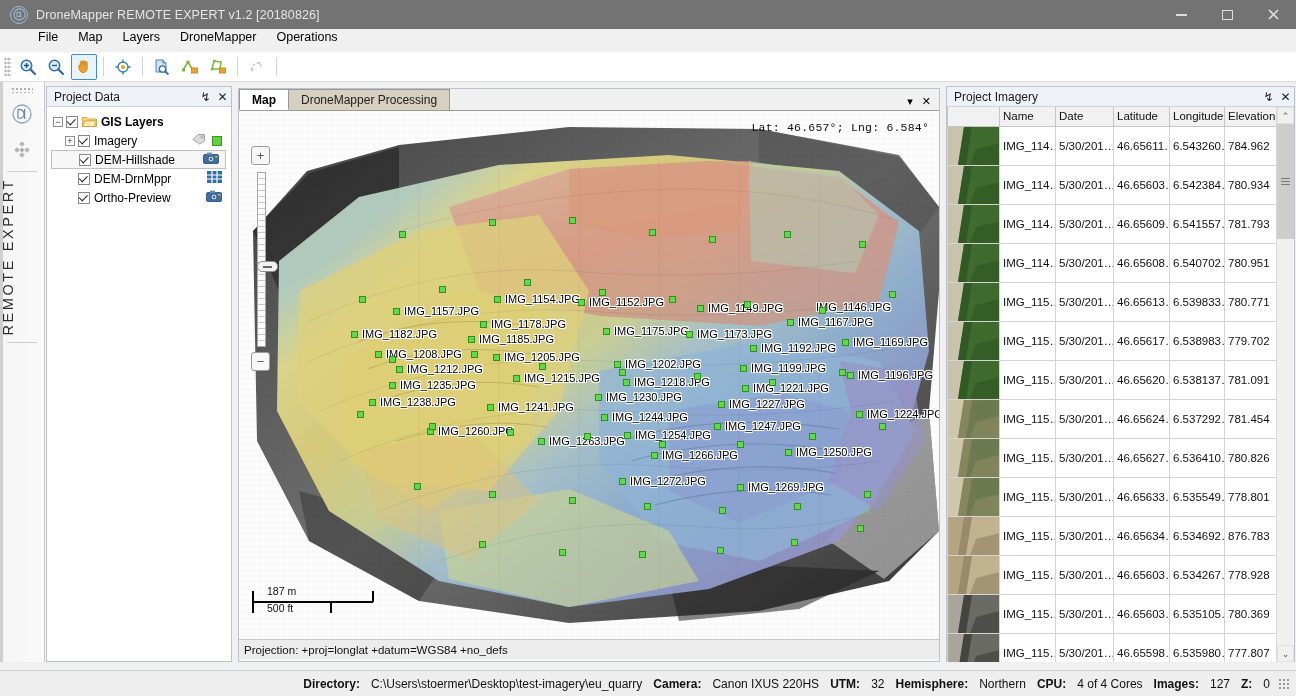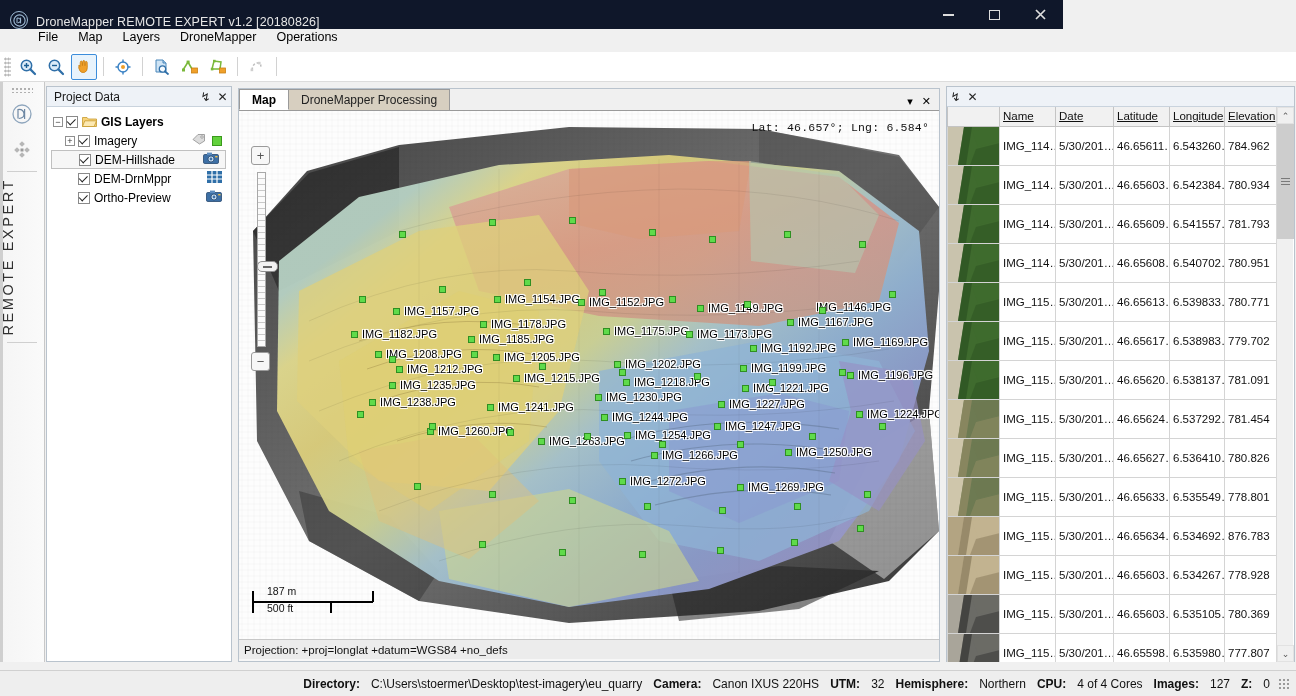--- a/index.html
+++ b/index.html
@@ -7,23 +7,23 @@
   body {
     width:1296px; height:696px; overflow:hidden;
     font-family:"Liberation Sans", sans-serif;
     font-size:12px; color:#000; background:#f0f0f0;
     -webkit-font-smoothing: antialiased;
   }
   #app { position:relative; width:1296px; height:696px; background:#f0f0f0; }
 
   
   .titlebar {
-    position:absolute; left:0; top:0; width:1063px; height:29px;
-    background:#0f172a; color:#e8e8e8;
-    display:flex; align-items:flex-end;
+    position:absolute; left:0; top:0; width:1296px; height:29px;
+    background:#737373; color:#e8e8e8;
+    display:flex; align-items:center;
   }
   .titlebar .app-icon {
     width:18px; height:18px; margin-left:10px; margin-right:8px;
     border-radius:50%; border:1.5px solid #9fbcd6;
     display:flex; align-items:center; justify-content:center;
     font-size:10px; color:#9fbcd6; font-style:italic;
   }
   .titlebar .title { font-size:12.5px; letter-spacing:.1px; color:#e6e6e6; }
   .win-btns { position:absolute; right:0; top:0; height:29px; display:flex; }
   .win-btn {
@@ -175,21 +175,21 @@
 
   
   .proj-img {
     position:absolute; left:946px; top:86px; width:349px; height:576px;
     background:#fff; border:1px solid #b9c3cd;
   }
   .tbl { width:100%; border-collapse:collapse; table-layout:fixed; }
   .tbl th {
     background:#f1f1f1; border:1px solid #c4c4c4; border-top:none;
     font-weight:normal; font-size:11.5px; height:19px; text-align:left;
-    padding:0 3px; color:#111;text-decoration:underline;
+    padding:0 3px; color:#111;
   }
   .tbl td {
     border:1px solid #d4d4d4; font-size:11.5px; height:38px; padding:0 3px;
     color:#111; overflow:hidden; white-space:nowrap; background:#fff;
   }
   .thumb-cell { padding:0 !important; width:52px; }
   .thumb { width:52px; height:38px; display:block; }
   .grid-scroll {
     position:absolute; right:1px; top:20px; width:17px; height:555px;
     background:#f0f0f0; border-left:1px solid #d8d8d8;
@@ -696,20 +696,21 @@
       </div>
     </div>
 
     <div class="projline">Projection: +proj=longlat +datum=WGS84 +no_defs</div>
   </div>
 
   <div class="vsplit" style="left:940px"></div>
 
   <div class="proj-img">
     <div class="panel-title">
+      <span class="ttl">Project Imagery</span>
       <span class="pin">↯</span>
       <span class="x">✕</span>
     </div>
 
     <div style="position:absolute; left:0; top:20px; width:331px; height:555px; overflow:hidden;">
       <table class="tbl">
         <colgroup>
           <col style="width:52px">
             <col style="width:56px">
             <col style="width:58px">

